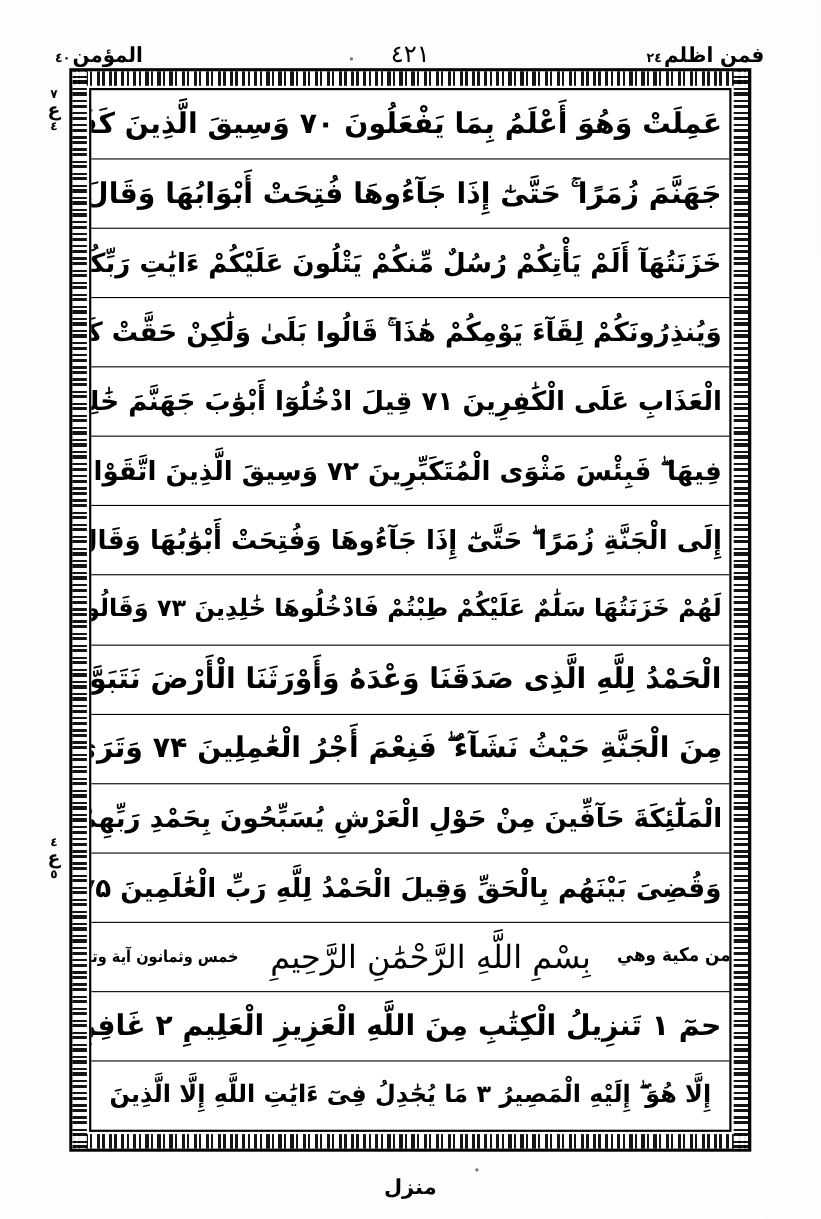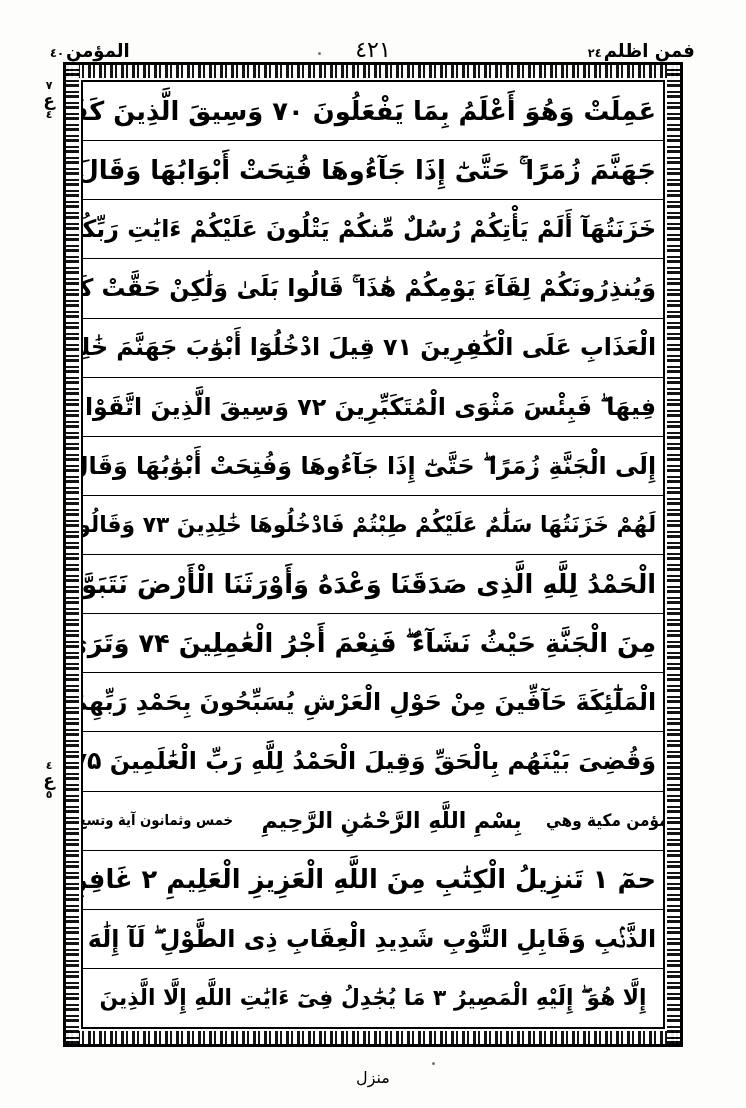--- a/index.html
+++ b/index.html
@@ -175,22 +175,22 @@
     align-items: center;
     line-height: 1.0;
   }
   .surah-title-main {
     font-size: 17px;
     font-weight: 700;
     white-space: nowrap;
     transform: scaleX(0.9);
   }
   .bismillah-text {
-    font-size: 22px;
-    font-weight: 700;
+    font-size: 29px;
+    font-weight: 400;
     white-space: nowrap;
     letter-spacing: -0.5px;
   }
   .surah-meta-block {
     display: flex;
     flex-direction: column;
     align-items: center;
     line-height: 1.0;
   }
   .surah-meta-text {
@@ -217,22 +217,22 @@
   .ruku-left-1 { left: 36px;  top: 80px; }
   .ruku-left-2 { left: 36px;  top: 760px; }
 
   
   .footer-manzil {
     position: absolute;
     left: 0;
     right: 0;
     top: 1068px;
     text-align: center;
-    font-size: 16px;
-    font-weight: 400;
+    font-size: 19px;
+    font-weight: 700;
     direction: rtl;
   }
 
   .dot-artifact {
     position: absolute;
     width: 3px; height: 3px;
     background: #3a3a3a;
     border-radius: 50%;
     opacity: .7;
   }
@@ -317,23 +317,20 @@
           <div class="surah-meta-block">
             <span class="surah-meta-text">خمس وثمانون آية وتسع ركوعات</span>
           </div>
         </div>
       </div>
 
       <div class="ayah-line">
         <div class="ayah-text">حمٓ ۱ تَنزِيلُ الْكِتَٰبِ مِنَ اللَّهِ الْعَزِيزِ الْعَلِيمِ ۲ غَافِرِ</div>
       </div>
       <div class="ayah-line">
-        <div class="ayah-text tight">الذَّنۢبِ وَقَابِلِ التَّوْبِ شَدِيدِ الْعِقَابِ ذِى الطَّوْلِ ۖ لَآ إِلَٰهَ</div>
-      </div>
-      <div class="ayah-line">
         <div class="ayah-text tighter">إِلَّا هُوَ ۖ إِلَيْهِ الْمَصِيرُ ۳ مَا يُجَٰدِلُ فِىٓ ءَايَٰتِ اللَّهِ إِلَّا الَّذِينَ</div>
       </div>
 
     </div>
   </div>
 
   <div class="footer-manzil">منزل</div>
 
   <div class="dot-artifact" style="left:318px; top:52px;"></div>
   <div class="dot-artifact" style="left:432px; top:1062px;"></div>

